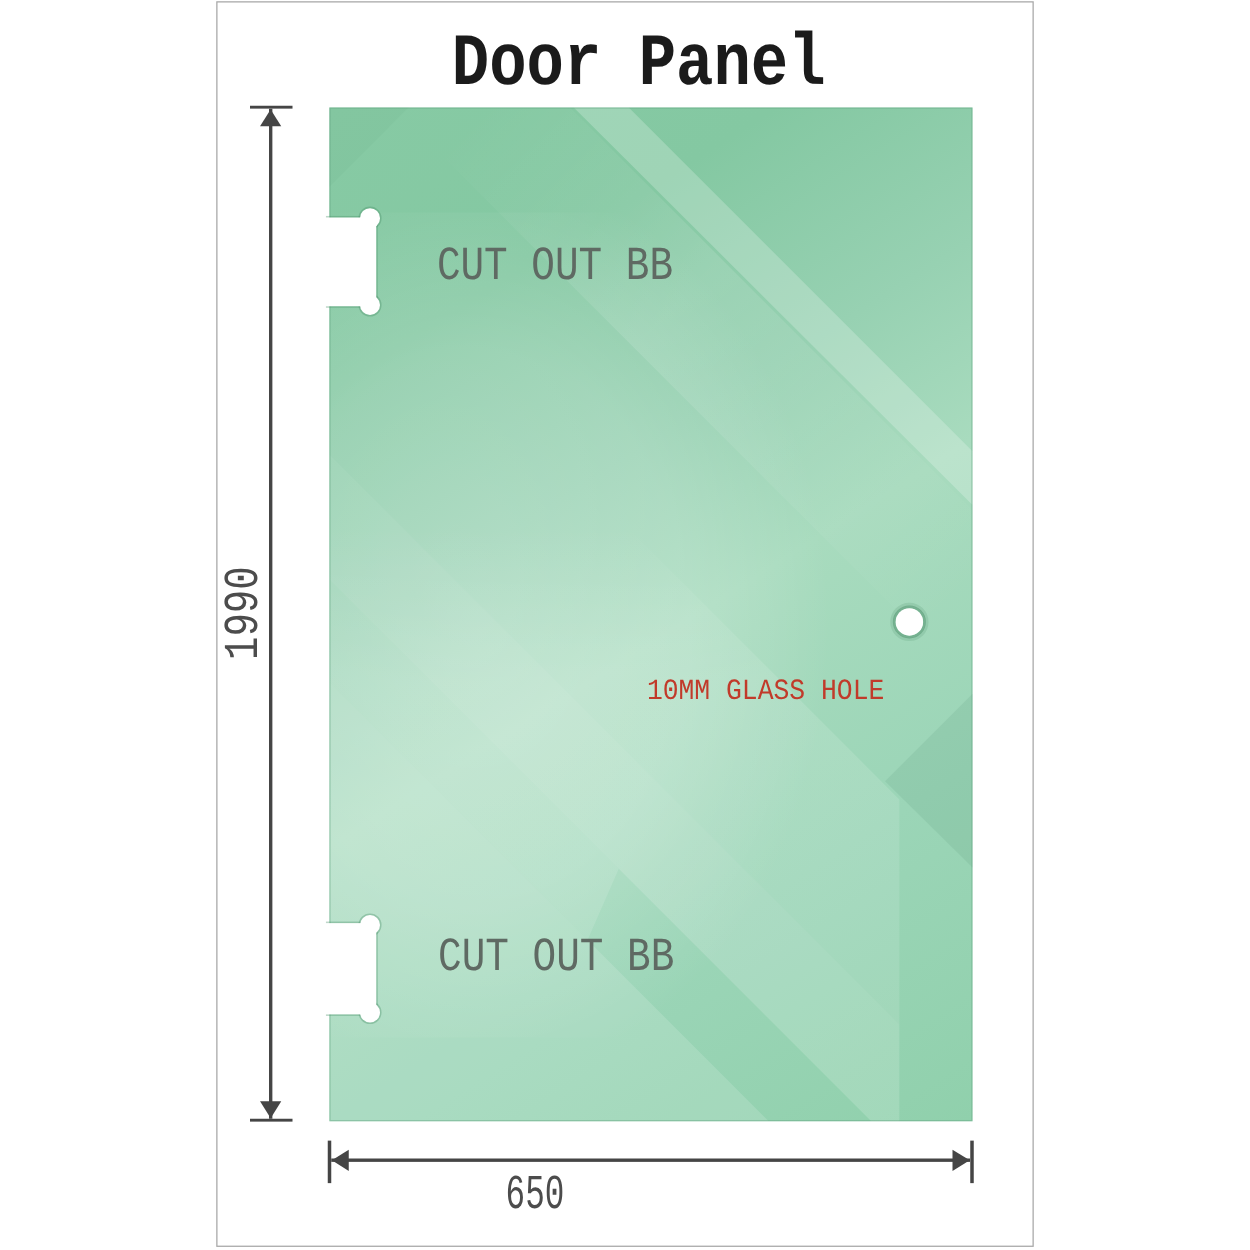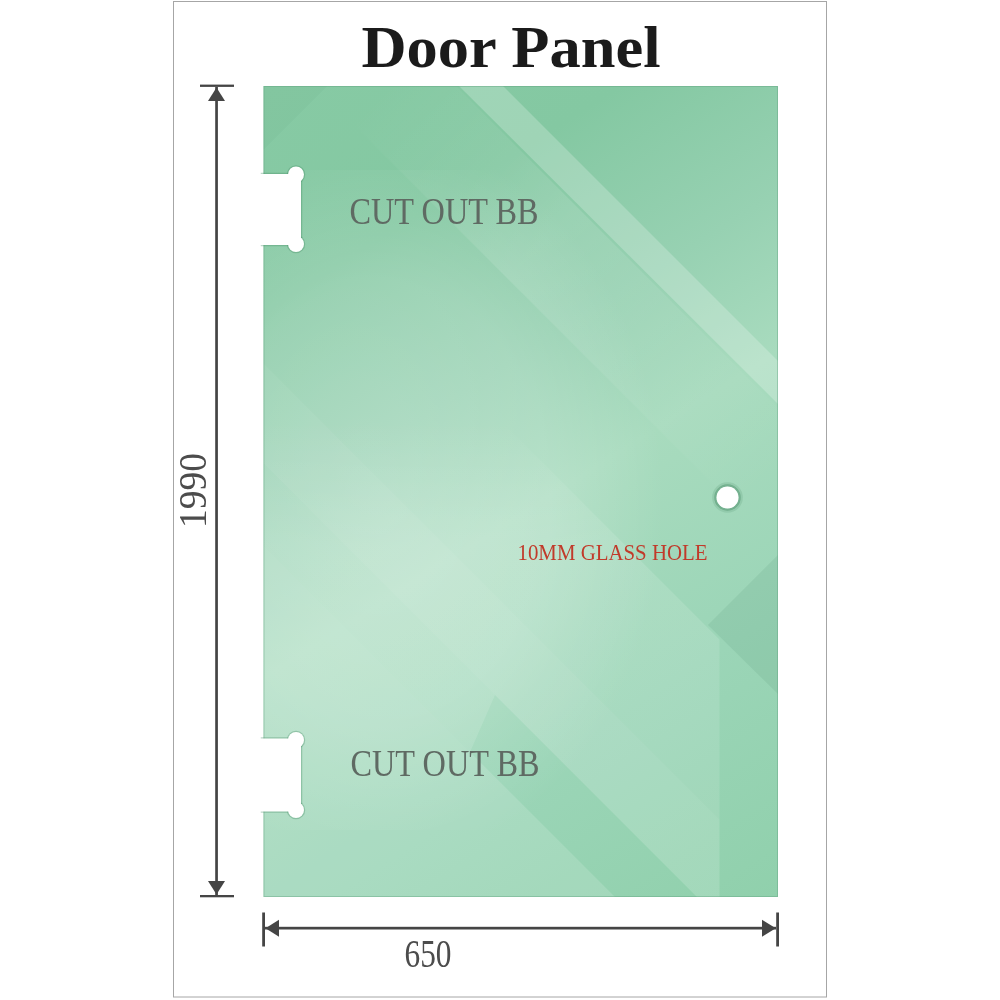--- a/index.html
+++ b/index.html
@@ -1,16 +1,16 @@
 <!DOCTYPE html>
 <html><head>
 <meta charset="utf-8">
 <style>
   html,body{margin:0;padding:0;background:#ffffff;}
-  .wrap{width:1000px;height:1000px;position:relative;font-family:Liberation Serif, serif;}
+  .wrap{width:1000px;height:1000px;position:relative;font-family:Liberation Mono, monospace;}
 </style>
 </head>
 <body>
 <div class="wrap">
 
 <svg width="1000" height="1000" viewBox="0 0 1000 1000">
   <defs>
     <linearGradient id="base" gradientUnits="userSpaceOnUse" x1="263.5" y1="86" x2="778" y2="897">
       <stop offset="0" stop-color="#87caa4"></stop>
       <stop offset="0.2" stop-color="#84c8a2"></stop>

